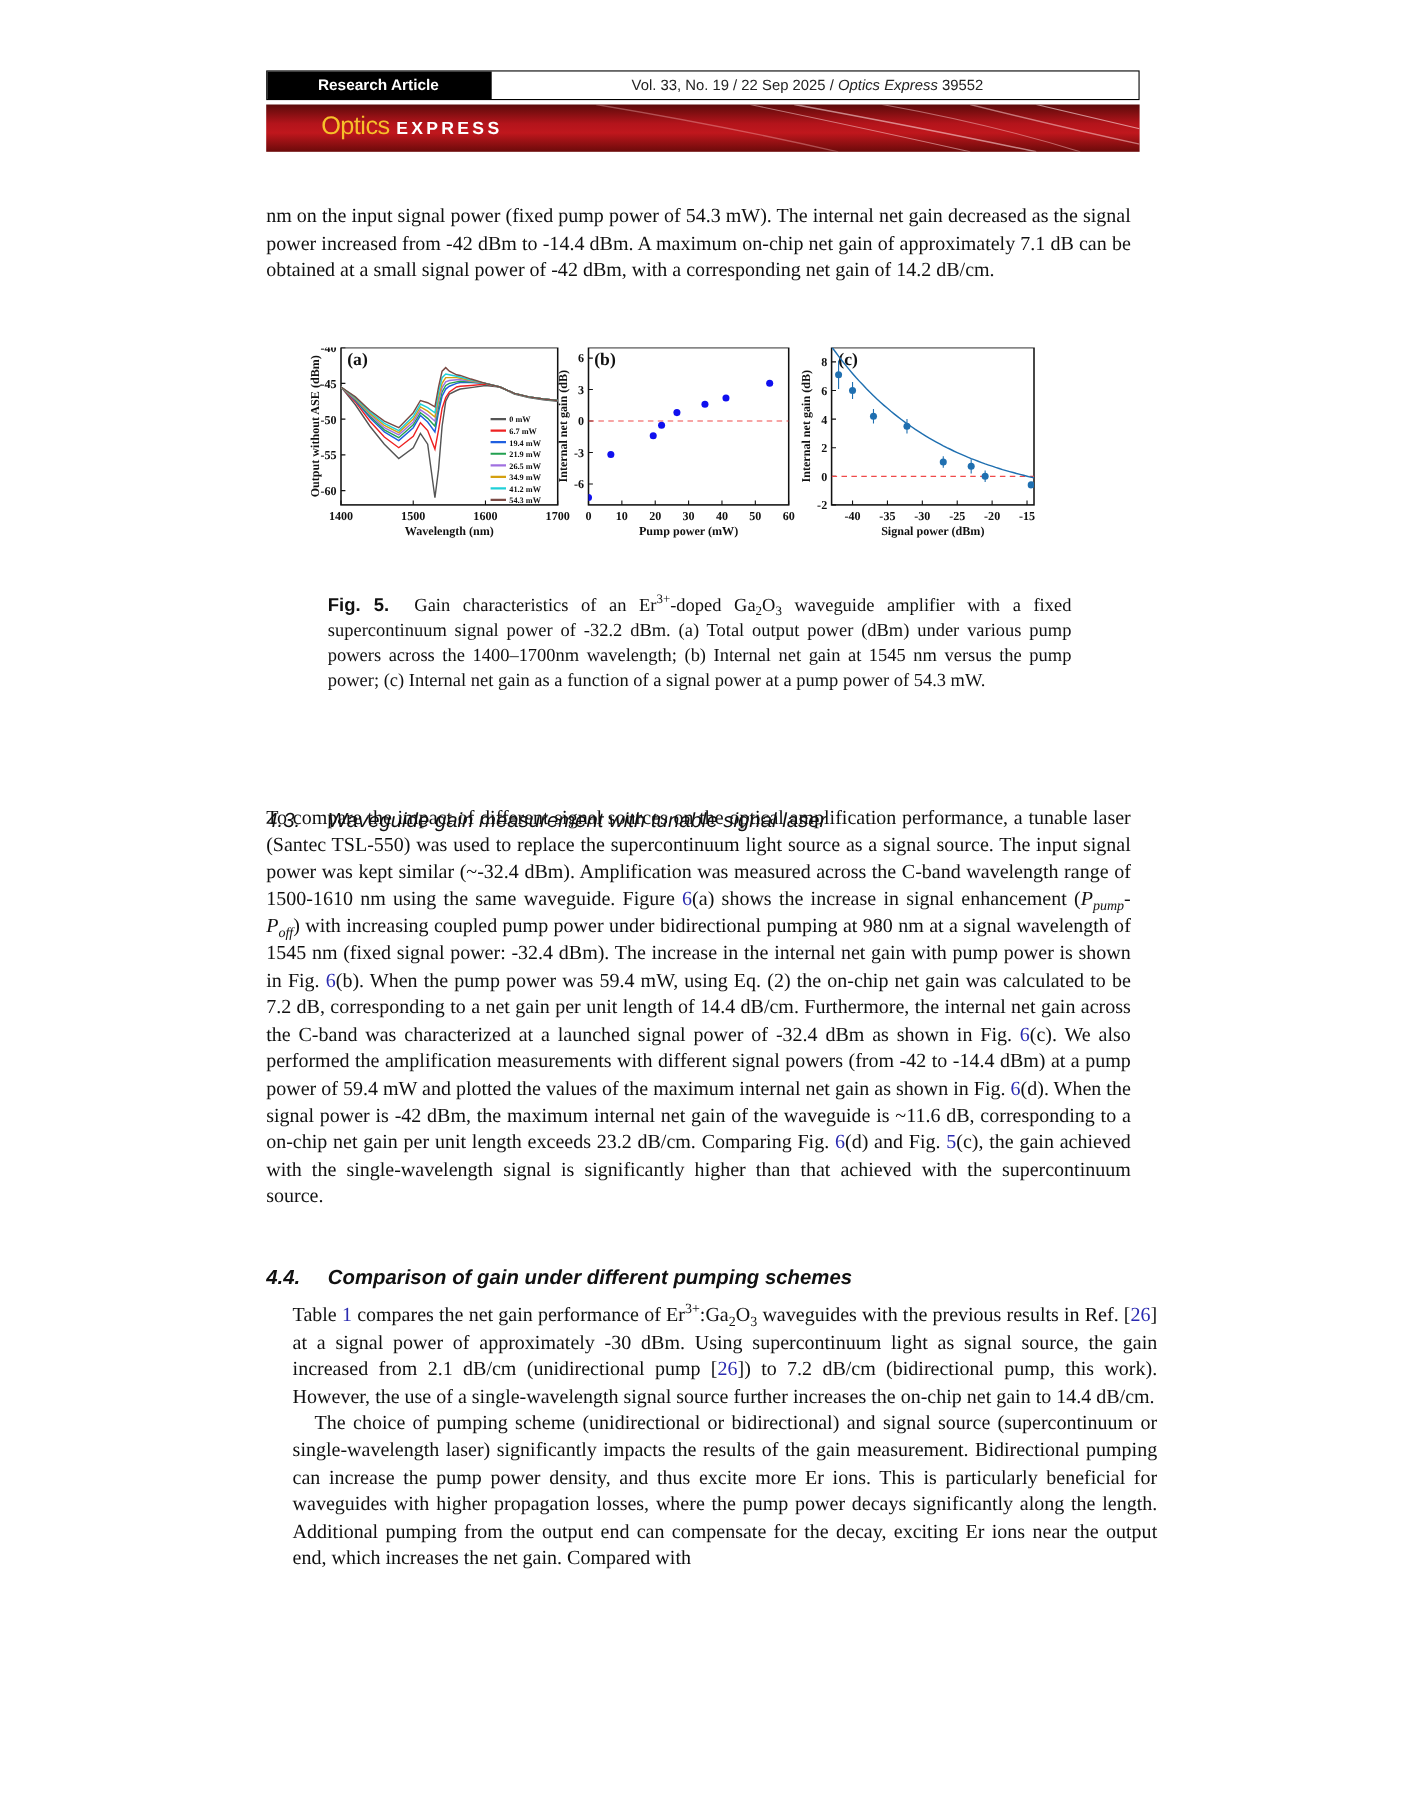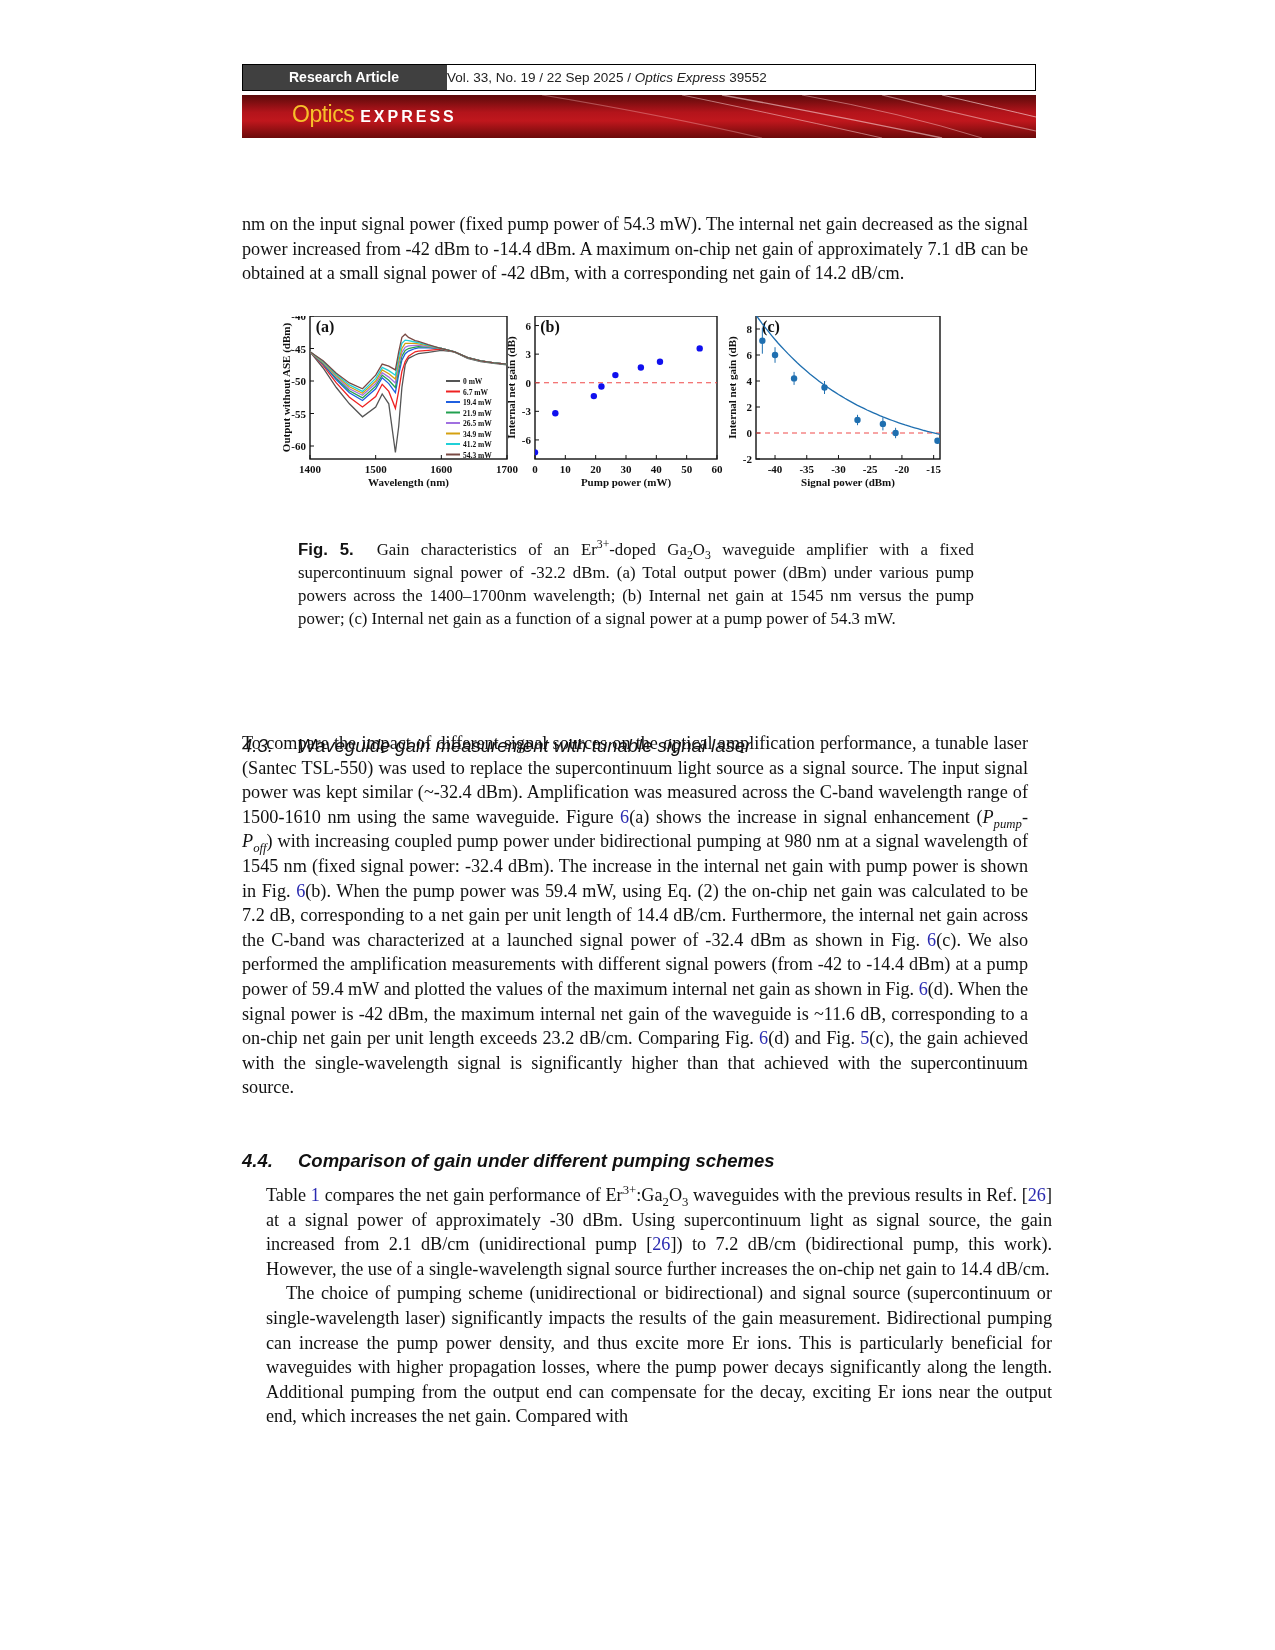--- a/index.html
+++ b/index.html
@@ -1,19 +1,19 @@
 <!DOCTYPE html>
 <html><head>
 <meta charset="utf-8">
 <style>
   html,body{margin:0;padding:0;background:#fff;}
   body{width:1275px;height:1650px;position:relative;overflow:hidden;font-family:"Liberation Serif",serif;color:#111;}
   .hdr-top{position:absolute;left:242px;top:64px;width:794px;height:27px;border:1px solid #000;box-sizing:border-box;display:flex;}
-  .hdr-label{width:204px;background:#404040;color:#fff;font-family:"Liberation Sans",sans-serif;font-weight:bold;font-size:14px;line-height:25px;padding-left:46px;box-sizing:border-box;}
-  .hdr-cite{flex:1;text-align:left;font-family:"Liberation Sans",sans-serif;font-size:13.5px;line-height:25px;padding-right:14px;color:#222;}
+  .hdr-label{width:204px;background:#000000;color:#fff;font-family:"Liberation Sans",sans-serif;font-weight:bold;font-size:14px;line-height:25px;padding-left:46px;box-sizing:border-box;}
+  .hdr-cite{flex:1;text-align:center;font-family:"Liberation Sans",sans-serif;font-size:13.5px;line-height:25px;padding-right:14px;color:#222;}
   .hdr-cite i{font-style:italic;}
   .banner{position:absolute;left:242px;top:95px;width:794px;height:43px;overflow:hidden;
     background:linear-gradient(180deg,#5a0a0a 0%,#b3141b 40%,#c0171d 60%,#6b0a0a 100%);}
   .banner svg{position:absolute;left:0;top:0;}
   .logo{position:absolute;left:37px;top:6px;font-family:"Liberation Sans",sans-serif;}
   .logo .o{color:#f6c02a;font-size:23px;font-weight:normal;letter-spacing:-0.5px;margin-left:13px;}
   .logo .e{color:#fff;font-size:16px;font-weight:bold;letter-spacing:3px;margin-left:6px;}
   .body-text{position:absolute;left:242px;width:786px;font-size:18.2px;line-height:24.6px;text-align:justify;}
   .body-text p{margin:0;}
   .body-text .indent{text-indent:20px;}
@@ -38,21 +38,21 @@
     <path d="M300 0 Q420 20 520 43" stroke="rgba(255,200,200,0.35)" stroke-width="1.2" fill="none"></path>
     <path d="M440 0 Q560 25 640 43" stroke="rgba(255,220,220,0.5)" stroke-width="1" fill="none"></path>
     <path d="M480 0 Q600 22 700 43" stroke="rgba(255,230,230,0.55)" stroke-width="1.4" fill="none"></path>
     <path d="M560 0 Q660 18 740 43" stroke="rgba(255,210,210,0.45)" stroke-width="1" fill="none"></path>
     <path d="M640 0 Q720 20 794 36" stroke="rgba(255,220,220,0.5)" stroke-width="1.2" fill="none"></path>
     <path d="M700 0 Q760 14 794 22" stroke="rgba(255,230,230,0.6)" stroke-width="1" fill="none"></path>
   </svg>
   <div class="logo"><span class="o">Optics</span><span class="e">EXPRESS</span></div>
 </div>
 
-<div class="body-text" style="top:212px;">
+<div class="body-text" style="top:184px;">
   <p>nm on the input signal power (fixed pump power of 54.3 mW). The internal net gain decreased as the signal power increased from -42 dBm to -14.4 dBm. A maximum on-chip net gain of approximately 7.1 dB can be obtained at a small signal power of -42 dBm, with a corresponding net gain of 14.2 dB/cm.</p>
 </div>
 
 <svg class="fig" id="fig" width="720" height="200">
     <g>
       <defs>
         <clipPath id="clip0">
           <rect x="30" y="0" width="197" height="143"></rect>
         </clipPath>
       </defs>

